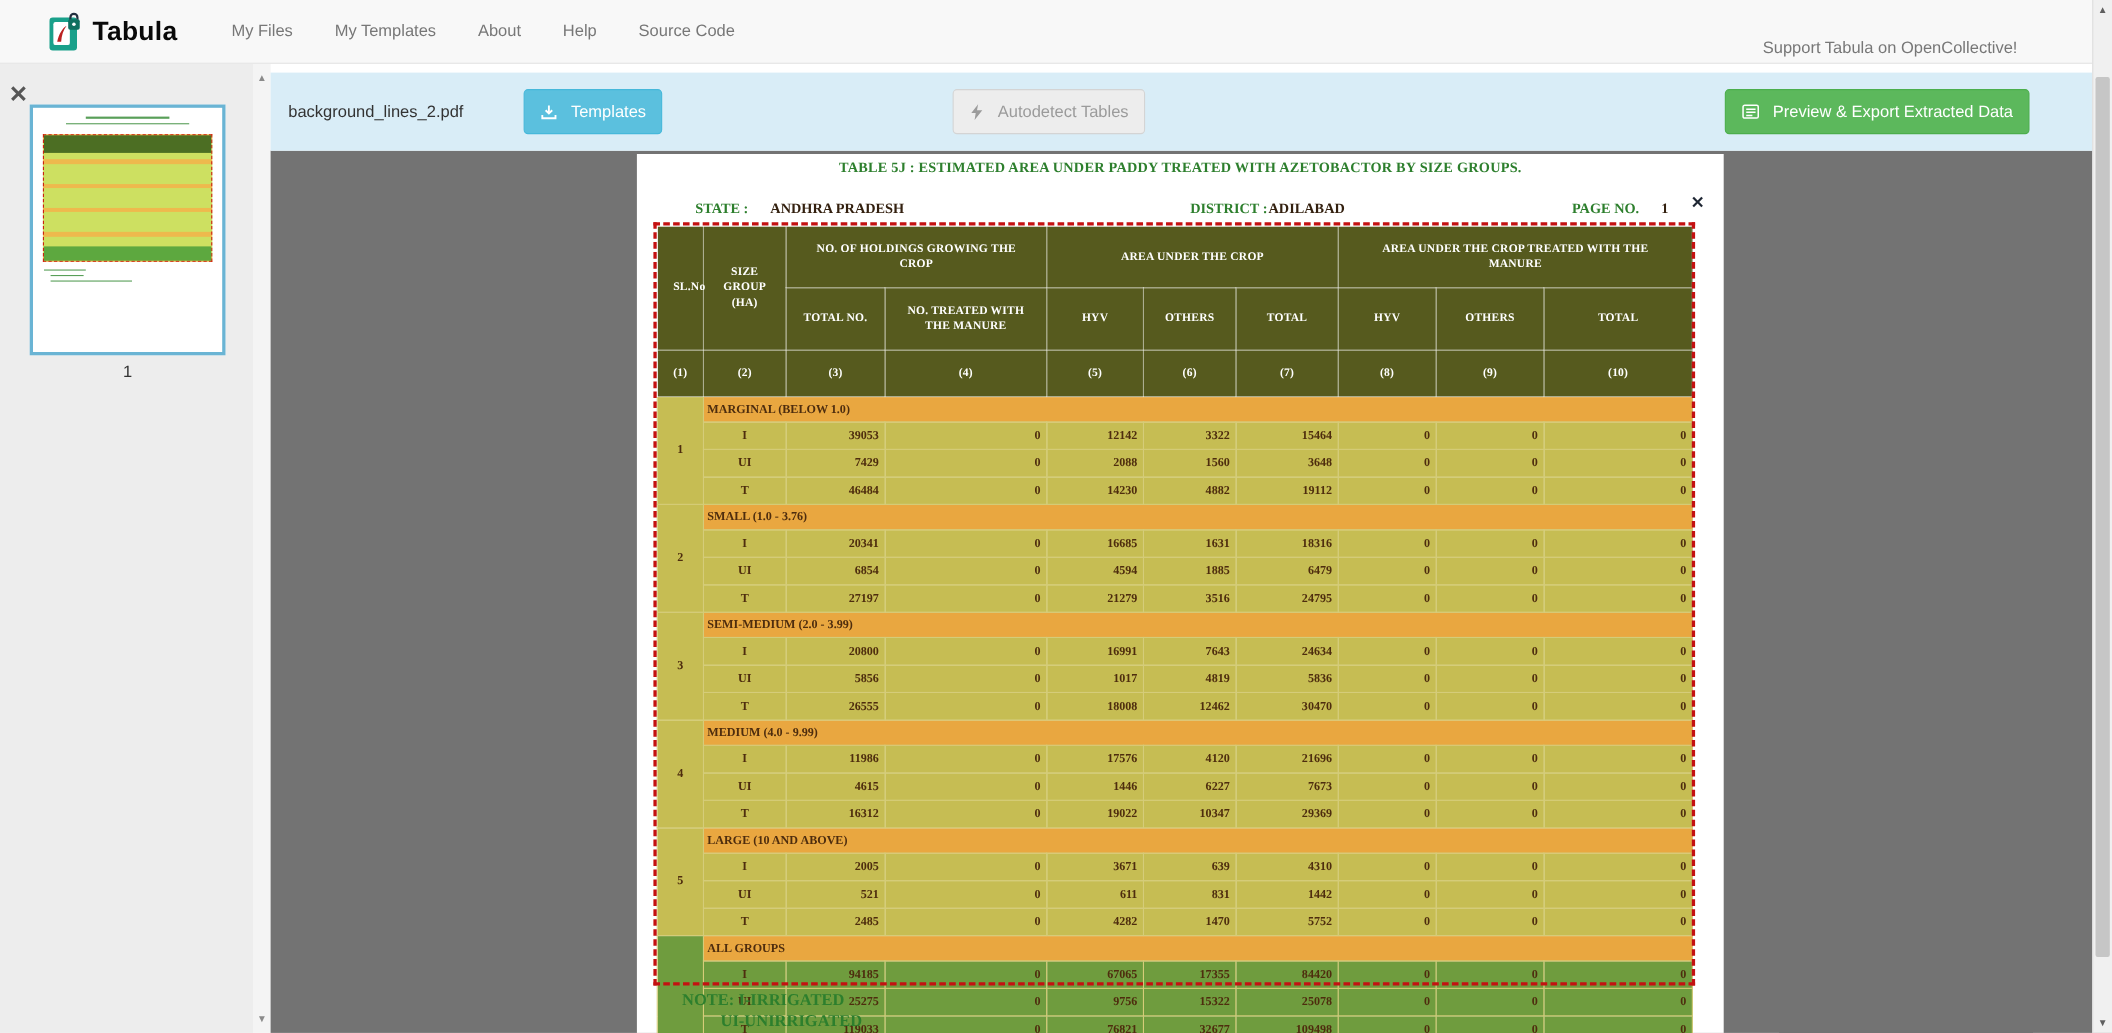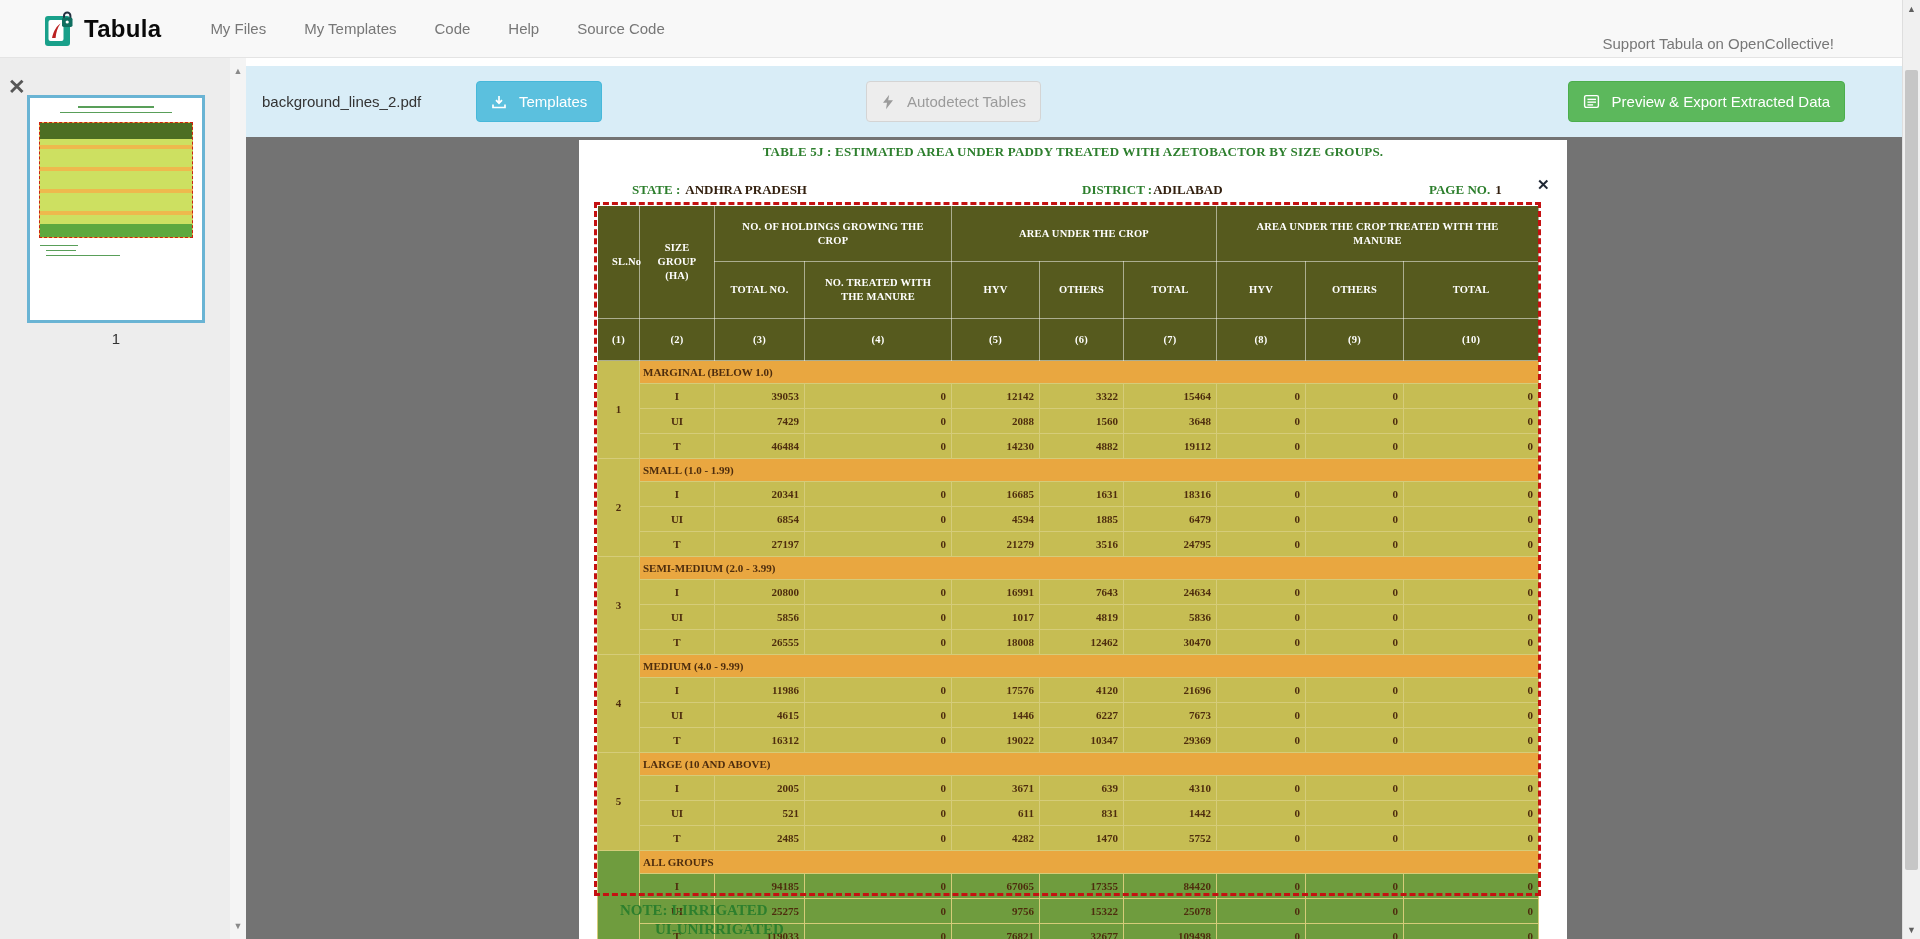--- a/index.html
+++ b/index.html
@@ -37,21 +37,21 @@
   .btn-export{right:57px;background:#5cb85c;border-color:#4cae4c;color:#fff}
 
   
   .main{position:absolute;left:246px;top:137px;width:1792px;height:802px;background:#737373;overflow:hidden}
   .page{position:absolute;left:333px;top:3px;width:988px;height:799px;background:#fff;overflow:hidden}
 
   .pdf-serif{font-family:"Liberation Serif",serif;font-weight:700}
   .pdf-title{position:absolute;left:0;top:4px;width:100%;text-align:center;font-size:13px;color:#2d7f2d;letter-spacing:.2px}
   .meta{position:absolute;top:42px;font-size:13px;white-space:nowrap}
   .meta .lab{color:#2d7f2d}
-  .meta .val{color:#33200f;margin-left:5px}
+  .meta .val{color:#33200f;margin-left:20px}
   .sel-close{position:absolute;left:958px;top:37px;font-size:15px;font-weight:bold;color:#1e2633;cursor:pointer;line-height:1}
   .note{position:absolute;font-size:15px;color:#2d7f2d;white-space:nowrap}
 
   
   #pdf-table{position:absolute;left:18px;top:65px;width:941px;border-collapse:collapse;table-layout:fixed;font-family:"Liberation Serif",serif;font-weight:700}
   #pdf-table th{background:#565a1e;color:#fff;border:1px solid rgba(255,255,255,.5);font-size:10.5px;line-height:1.3;padding:14px;vertical-align:middle;text-align:center;font-weight:700;letter-spacing:.2px}
   tr.h1{height:41px} tr.h2{height:42px} tr.h3{height:20px}
   tr.h3 th{font-size:9.5px;padding:1px}
   th.corner{vertical-align:top;padding-top:6px}
   #pdf-table td{border:1px solid #d5cc79;color:#4e2d0e;font-size:11px;line-height:1}
@@ -87,21 +87,21 @@
           <path d="M20 8 v-2.2 a3.2 3.2 0 0 1 6.4 0 V8" fill="none" stroke="#233040" stroke-width="2"></path>
           <rect x="18" y="7.5" width="10.5" height="9.5" rx="1.8" fill="#0f6f60"></rect>
           <circle cx="23.2" cy="12" r="1.6" fill="#ffffff"></circle>
         </svg>
       </span>
       <span class="bname">Tabula</span>
     </div>
     <div class="navmenu">
         <div class="navitem">My Files</div>
         <div class="navitem">My Templates</div>
-        <div class="navitem">Code</div>
+        <div class="navitem">About</div>
         <div class="navitem">Help</div>
         <div class="navitem">Source Code</div>
       </div>
     <div class="support">Support Tabula on OpenCollective!</div>
   </div>
 
   <div class="sidebar">
     <div class="side-close">✕</div>
     <div class="thumb">
       <div class="mini-line" style="left:48px;top:8px;width:76px"></div>
@@ -251,21 +251,21 @@
               <td class="num">0</td>
               <td class="num">14230</td>
               <td class="num">4882</td>
               <td class="num">19112</td>
               <td class="num">0</td>
               <td class="num">0</td>
               <td class="num">0</td>
             </tr>
             <tr class="grow">
               <td class="slcell" rowspan="4">2</td>
-              <td class="glabel" colspan="9">SMALL (1.0 - 1.99)</td>
+              <td class="glabel" colspan="9">SMALL (1.0 - 3.76)</td>
             </tr>
             <tr class="drow">
               <td class="szcell">I</td>
               <td class="num">20341</td>
               <td class="num">0</td>
               <td class="num">16685</td>
               <td class="num">1631</td>
               <td class="num">18316</td>
               <td class="num">0</td>
               <td class="num">0</td>

